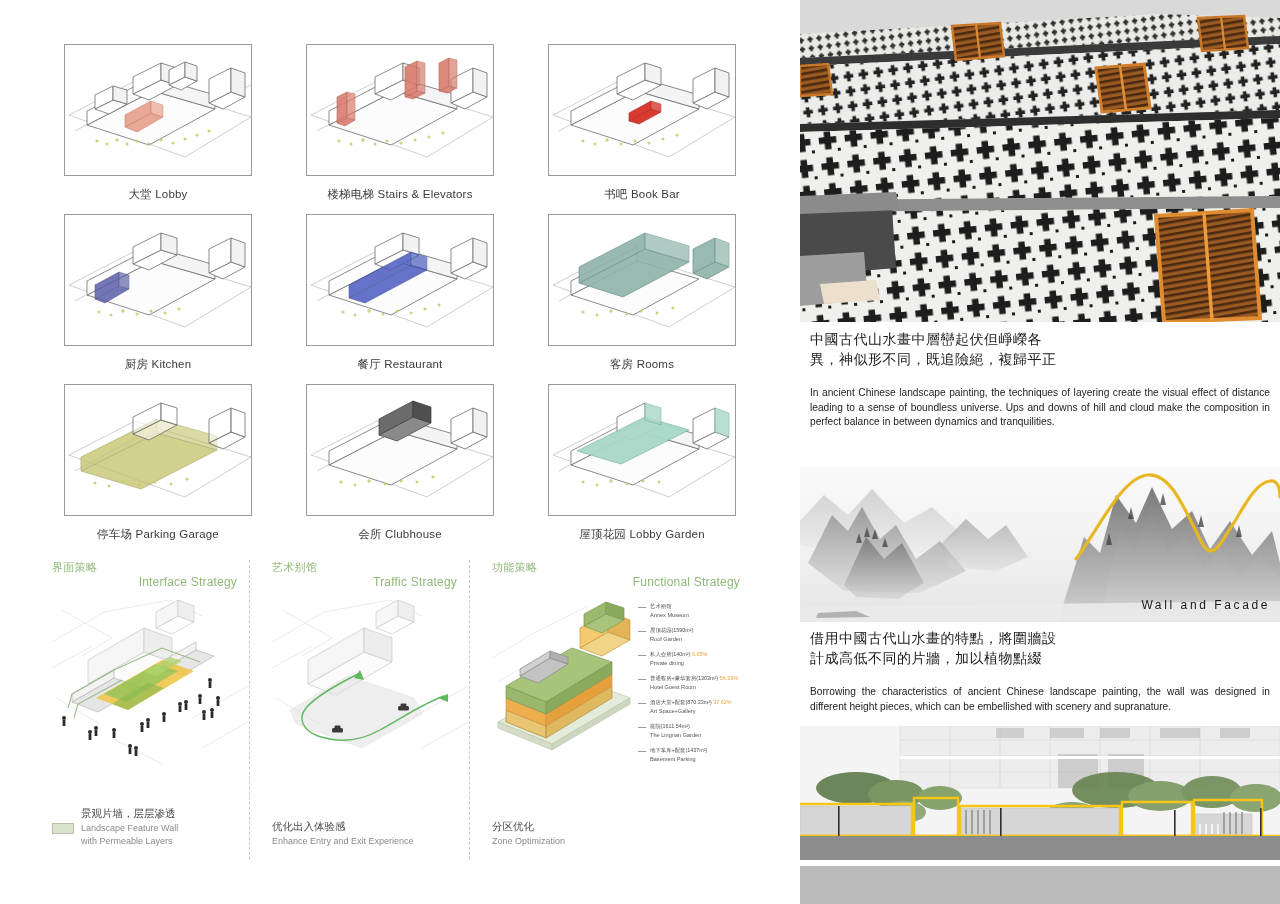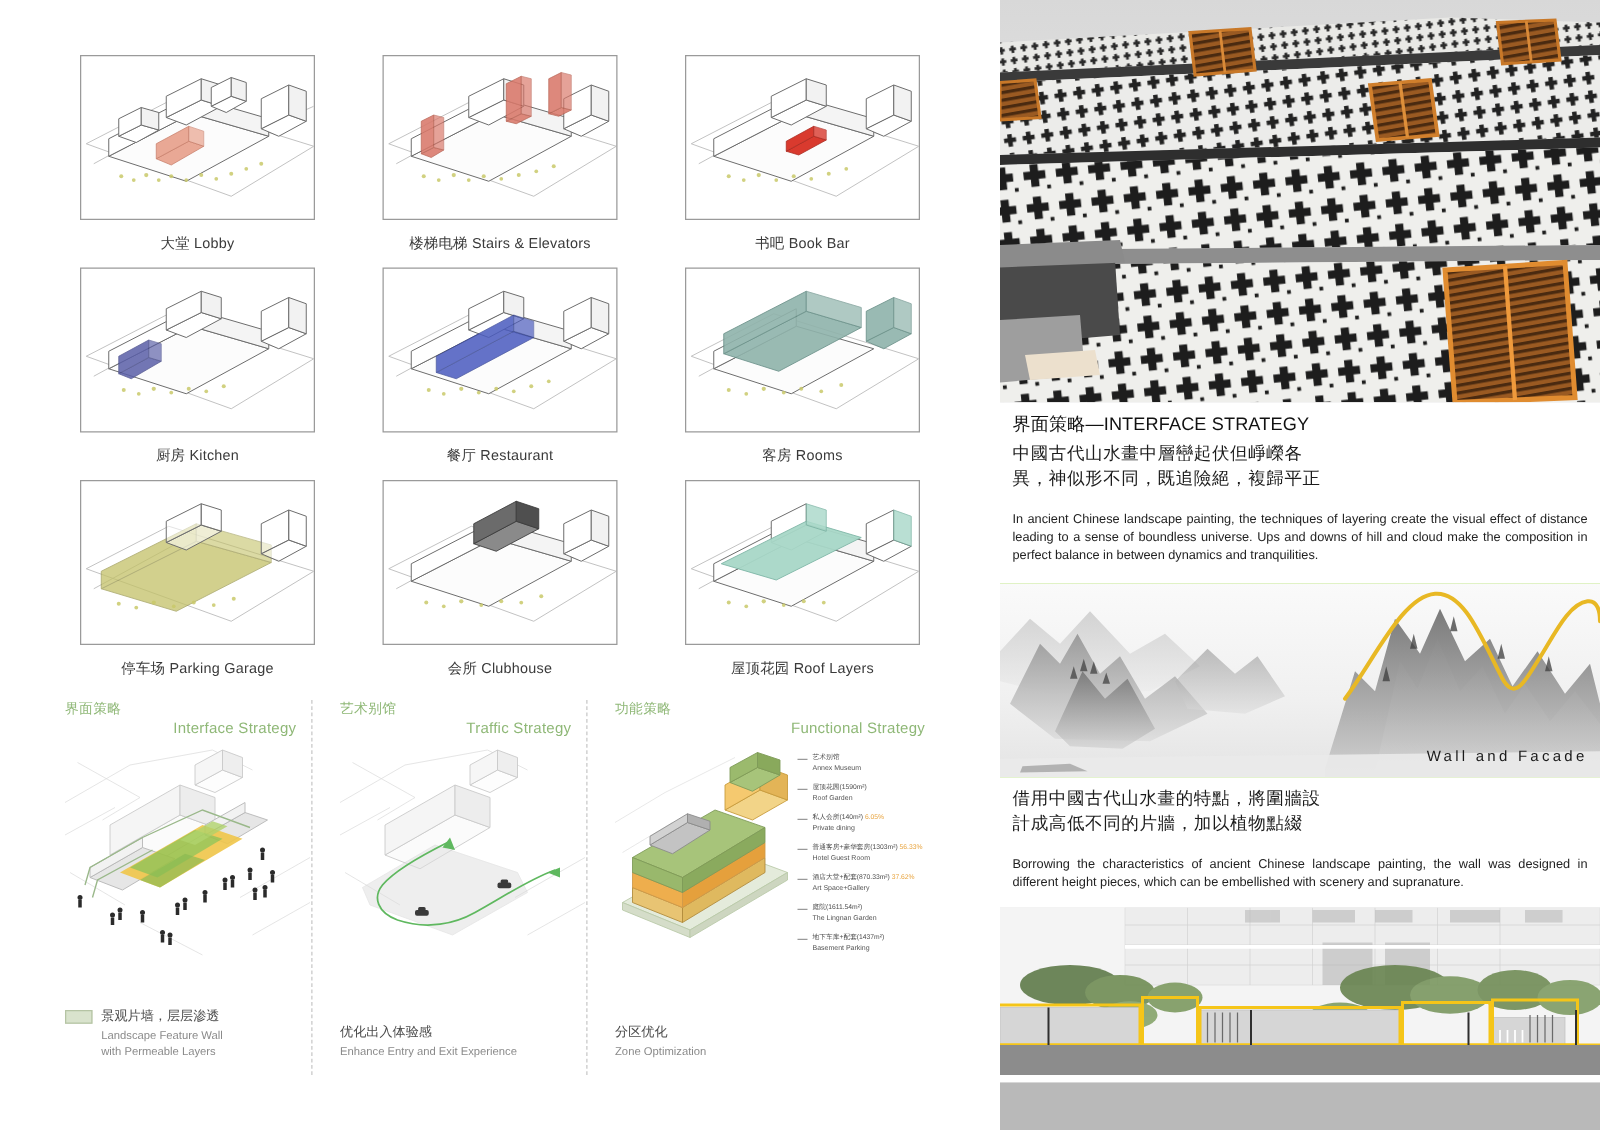--- a/index.html
+++ b/index.html
@@ -50,21 +50,21 @@
   }
   .strategy-col { position: relative; padding-right: 12px; }
   .strategy-col.divided { border-right: 1px dashed #c8c8c8; }
   .strat-head-cn {
     font-size: 11px; color: #8fb877; letter-spacing: .3px; line-height: 1.3;
   }
   .strat-head-en {
     font-size: 12px; color: #8fb877; letter-spacing: .2px; line-height: 1.35; text-align: right;
   }
   .strat-diagram { position: relative; height: 170px; margin-top: 8px; }
-  .strat-legend { position: absolute; bottom: 12px; left: 0; right: 10px; display: flex; gap: 7px; }
+  .strat-legend { position: absolute; bottom: 12px; left: 0; right: 10px; display: flex; gap: 7px; align-items: center; }
   .legend-swatch {
     width: 22px; height: 11px; background: #d9e3cd;
     border: 1px solid #b5c4a4; flex: none; margin-top: 2px;
   }
   .legend-cn { font-size: 10.5px; color: #4a4a4a; line-height: 1.5; }
   .legend-en { font-size: 9px; color: #8a8a8a; line-height: 1.45; }
 
   
   .annot-list {
     position: absolute; left: 146px; top: 4px; width: 150px;
@@ -444,21 +444,21 @@
             <g fill="#c9c96a" opacity="0.85">
               <circle cx="34" cy="97" r="1.6"></circle>
                 <circle cx="48" cy="100" r="1.5"></circle>
               <circle cx="62" cy="96" r="1.7"></circle>
                 <circle cx="78" cy="99" r="1.5"></circle>
               <circle cx="94" cy="96" r="1.6"></circle>
                 <circle cx="110" cy="97" r="1.5"></circle>
             </g>
           </svg>
         </div>
-        <div class="program-caption">屋顶花园 Roof Layers</div>
+        <div class="program-caption">屋顶花园 Lobby Garden</div>
       </div>
 
     </div>
 
     <div class="strategy-section">
 
       <div class="strategy-col divided">
         <div class="strat-head-cn">界面策略</div>
         <div class="strat-head-en">Interface Strategy</div>
         <div class="strat-diagram">
@@ -732,21 +732,20 @@
         </g>
 
         <path d="M0 212 L92 208 L96 268 L0 276 Z" fill="#4a4a4a"></path>
         <path d="M0 256 L64 252 L68 300 L0 306 Z" fill="#9e9e9e"></path>
         <path d="M20 284 L76 280 L80 300 L24 304 Z" fill="#ece0cd"></path>
         <path d="M0 196 L96 192 L100 210 L0 214 Z" fill="#8b8b8b"></path>
       </svg>
     </div>
 
     <div class="text-block-1">
-      <div class="rt-title">界面策略—INTERFACE STRATEGY</div>
       <div class="rt-cn">中國古代山水畫中層巒起伏但崢嶸各</div>
       <div class="rt-cn">異，神似形不同，既追險絕，複歸平正</div>
       <div class="rt-en">In ancient Chinese landscape painting, the techniques of layering create the visual effect of distance leading to a sense of boundless universe. Ups and downs of hill and cloud make the composition in perfect balance in between dynamics and tranquilities.</div>
     </div>
 
     <div class="ink-band">
       <svg width="480" height="155" viewBox="0 0 480 155">
         <defs>
           <linearGradient id="mist" x1="0" y1="0" x2="0" y2="1">
             <stop offset="0%" stop-color="#fafafa"></stop>

